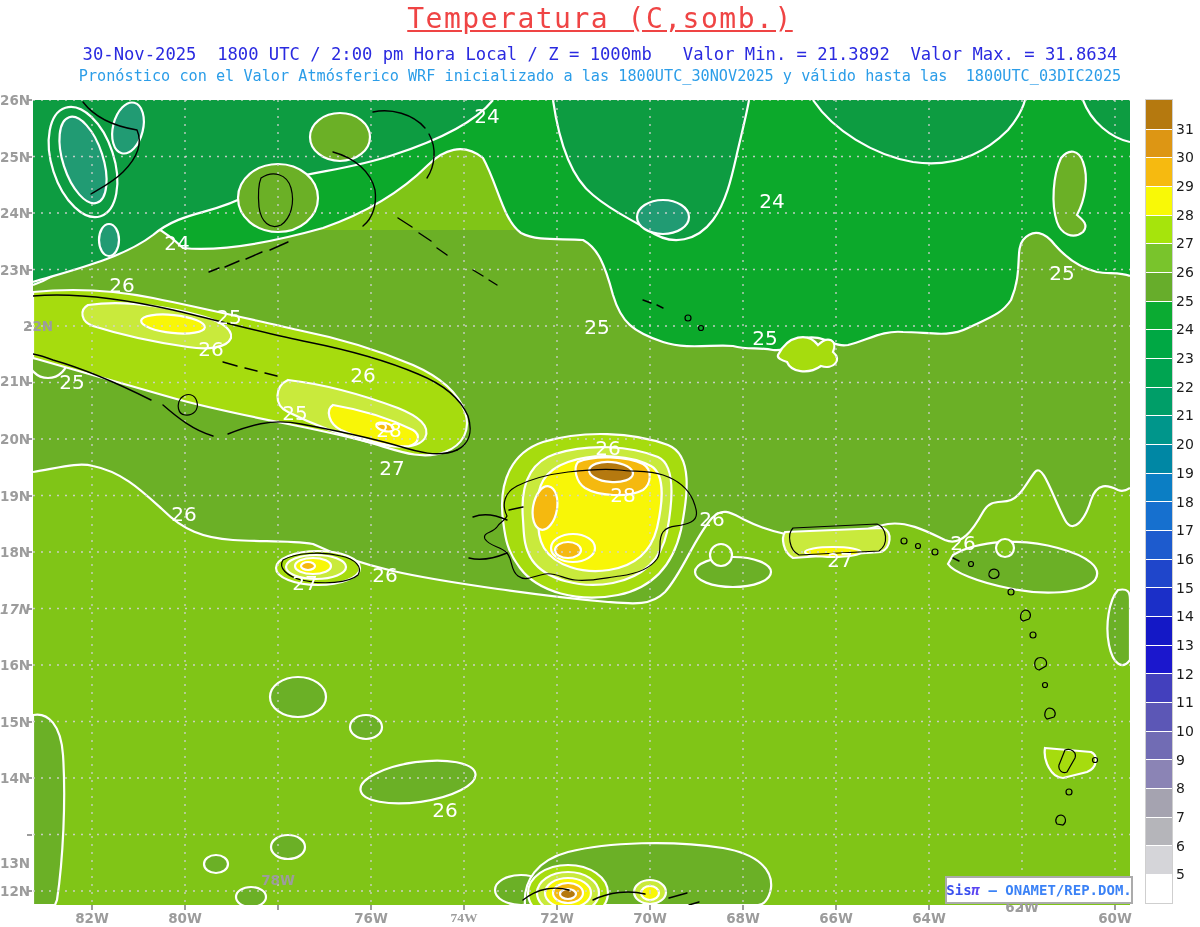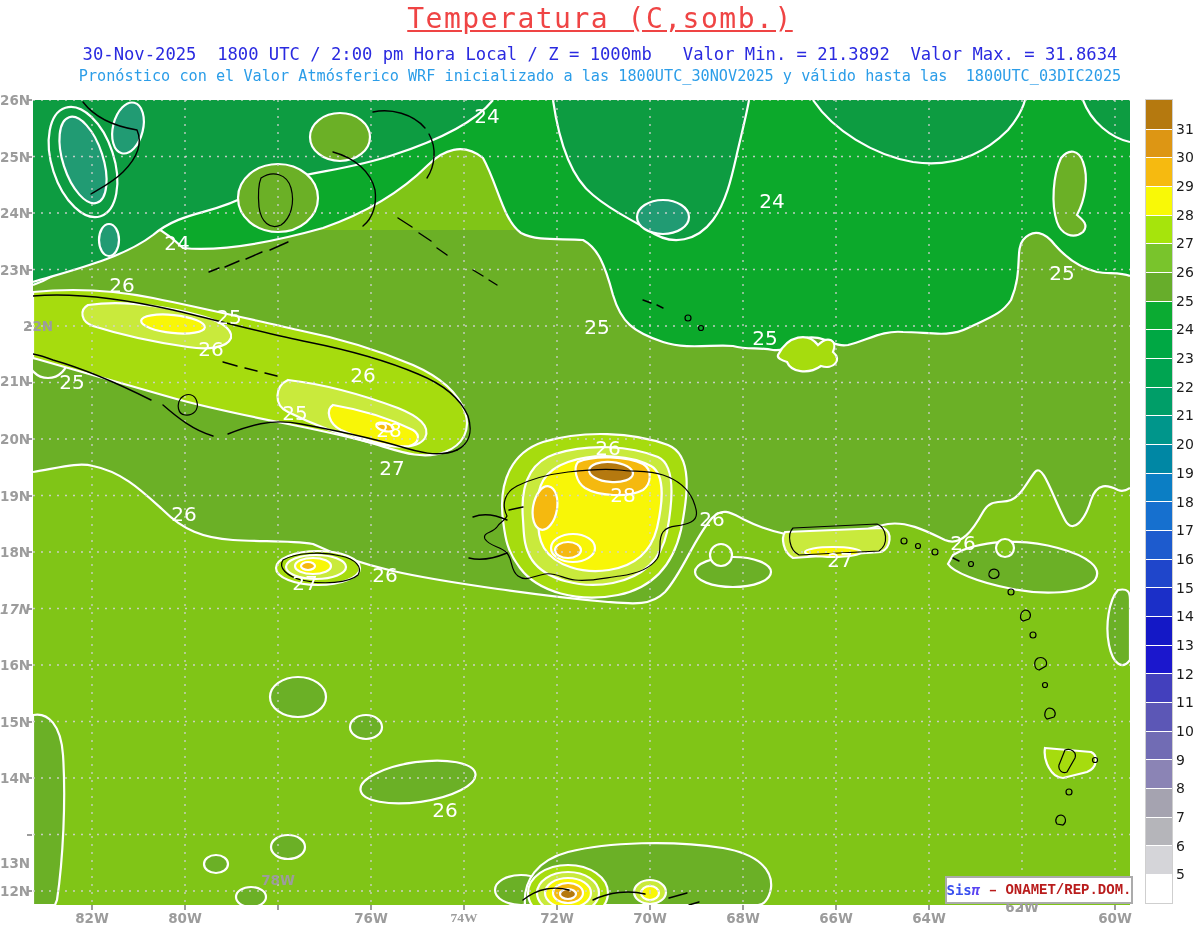--- a/index.html
+++ b/index.html
@@ -21,21 +21,21 @@
   .lat-label{position:absolute;left:0;width:30px;text-align:right;font-size:13.5px;font-weight:600;
         color:var(--axis-text);font-family:"DejaVu Sans","Liberation Sans",sans-serif;}
   .lon-label{position:absolute;width:40px;text-align:center;font-size:13.5px;font-weight:600;
         color:var(--axis-text);font-family:"DejaVu Sans","Liberation Sans",sans-serif;}
   .tick{position:absolute;background:var(--axis-text);}
   #watermark{left:945px;top:876px;width:184px;height:24px;background:#ffffff;border:2px solid #ababab;
         display:flex;align-items:center;justify-content:center;font-size:14px;font-weight:bold;
         white-space:pre;z-index:5;}
   #watermark .brand{color:#3a50ef;}
   #watermark .pi{color:#5b45f2;font-style:italic;}
-  #watermark .rest{color:#b91c1c;font-family:Liberation Mono, monospace;}
+  #watermark .rest{color:#3b82f6;}
   
   .f-base{fill:var(--base-26-27);} .f-olive{fill:var(--olive-25-26);}
   .f-kelly{fill:var(--kelly-24-25);} .f-dark{fill:var(--dark-23-24);}
   .f-teal{fill:var(--teal-22-23);} .f-light{fill:var(--light-27-28);}
   .f-ring{fill:var(--ring-28);} .f-yellow{fill:var(--yellow-28-29);}
   .f-amber{fill:var(--amber-29-30);}
   .f-brown{fill:var(--brown-over-31);}
   .s-c{stroke:var(--contour);stroke-width:2.2;}
   .s-only{stroke:var(--contour);stroke-width:2.2;fill:none;}
   .coast{stroke:var(--coast);stroke-width:1.4;fill:none;stroke-linejoin:round;stroke-linecap:round;}

